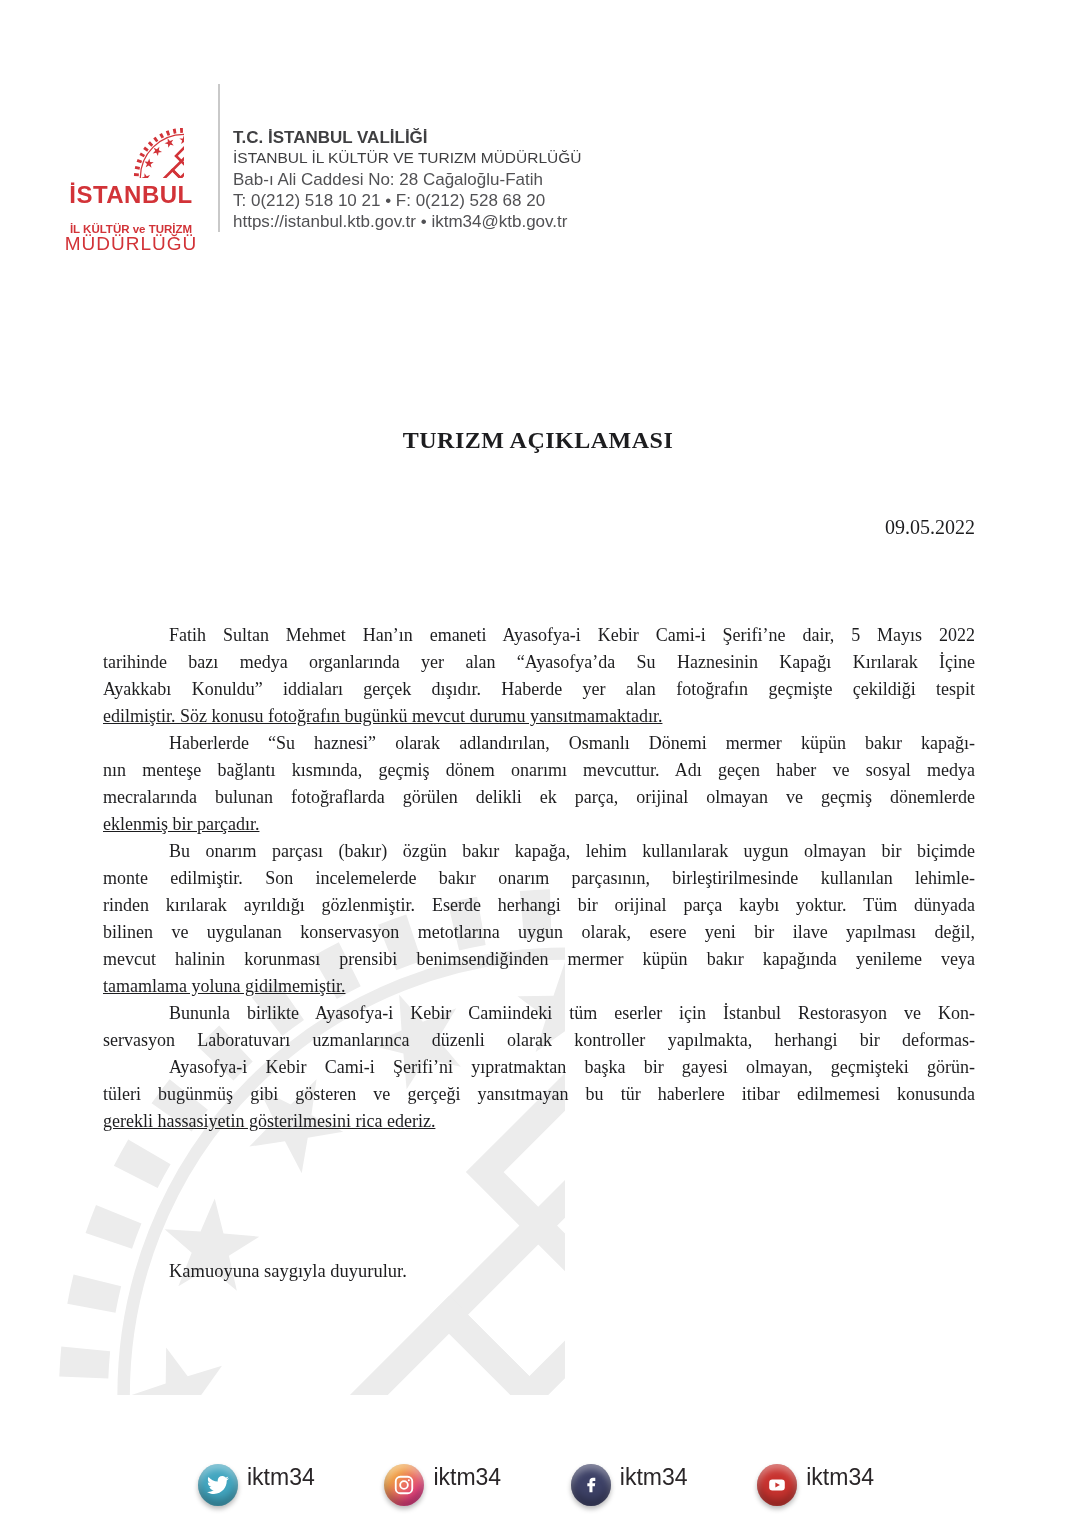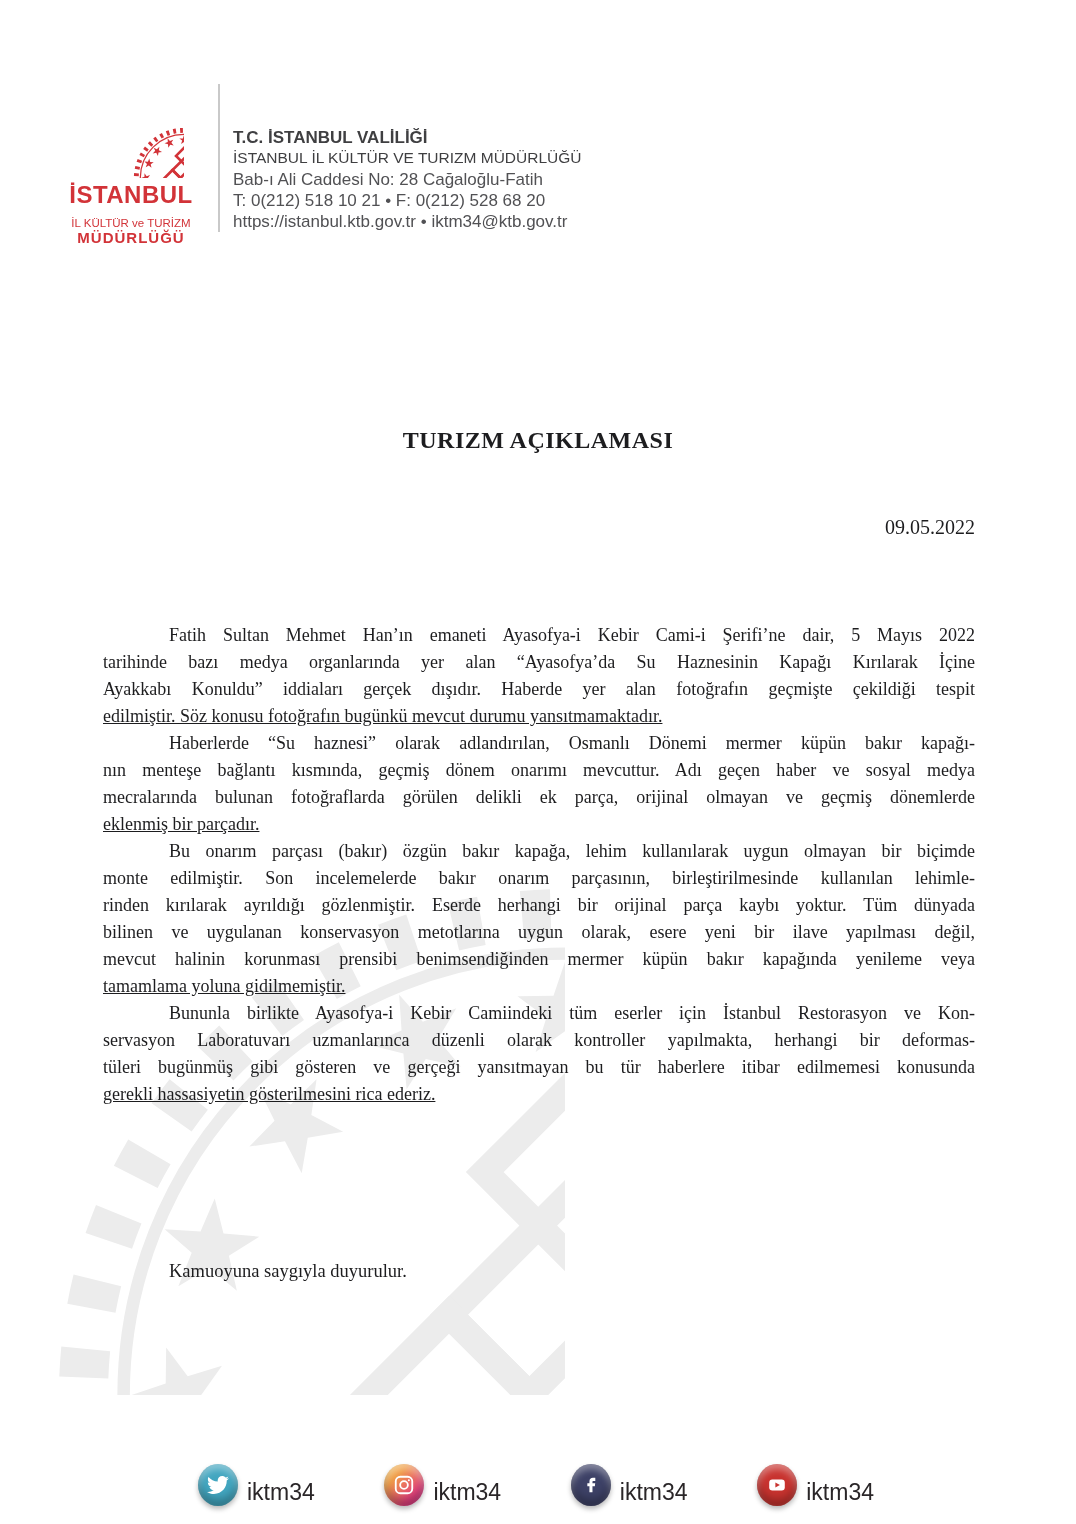--- a/index.html
+++ b/index.html
@@ -12,42 +12,42 @@
   .watermark {
     position:absolute; left:-505px; top:325px; width:1070px; height:1070px;
     color:#ececec; z-index:0; pointer-events:none;
   }
   
   .header { position:absolute; left:0; top:0; width:100%; height:260px; z-index:2; }
   .logo { position:absolute; left:51px; top:72px; width:160px; text-align:center;
           font-family:"Liberation Sans", sans-serif; color:#d23338; }
   .logo .emblem { width:106px; height:106px; color:#d23338; display:inline-block; }
   .logo-l1 { font-size:24px; font-weight:bold; letter-spacing:0.5px; line-height:24px; margin-top:1px; }
-  .logo-l2 { font-size:11.5px; font-weight:normal; line-height:14px; margin-top:9px; }
-  .logo-l3 { font-size:15px; font-weight:bold; letter-spacing:1px; line-height:16px; }
+  .logo-l2 { font-size:11.5px; font-weight:bold; line-height:14px; margin-top:15px; }
+  .logo-l3 { font-size:19px; font-weight:normal; letter-spacing:1px; line-height:16px; }
   .header-divider { position:absolute; left:218px; top:84px; width:2px; height:148px; background:#c9c9c9; }
   .org-info { position:absolute; left:233px; top:127px; font-family:"Liberation Sans", sans-serif; }
   .org-line1 { font-size:17px; font-weight:bold; color:#3f3f41; line-height:21px; }
   .org-line2 { font-size:15.5px; font-weight:normal; color:#3f3f41; line-height:20px; }
   .org-sub   { font-size:17px; color:#515154; line-height:21px; }
   .org-sub.first-sub { margin-top:1px; }
   
   .doc-title { position:absolute; left:0; top:427px; width:100%; text-align:center;
                font-size:24px; font-weight:bold; letter-spacing:0.5px; z-index:2; }
   .doc-date  { position:absolute; right:101px; top:516px; font-size:20px; z-index:2; }
   .letter-body { position:absolute; left:103px; top:622px; width:872px; z-index:1;
                  font-size:18px; line-height:27px; }
   .line { text-align:justify; text-align-last:justify; white-space:normal; }
   .line.first { text-indent:66px; }
   .line.last  { text-align:center; text-align-last:left;text-decoration:underline; }
   .closing { position:absolute; left:169px; top:1261px; font-size:18.5px; z-index:1; }
   
   .footer { position:absolute; left:198px; top:1464px; width:676px; display:flex;
             justify-content:space-between; align-items:center; z-index:2; }
-  .social { display:flex; align-items:flex-end; }
+  .social { display:flex; align-items:flex-start; }
   .s-icon { width:40px; height:42px; border-radius:50%; position:relative; flex:0 0 auto;
             box-shadow:0 3px 5px rgba(0,0,0,0.28),
                        inset 0 -7px 9px rgba(0,0,0,0.28),
                        inset 0 5px 7px rgba(255,255,255,0.4); }
   .s-icon svg { position:absolute; left:50%; top:50%; transform:translate(-50%,-50%); }
   .s-icon.ig-bg { background:linear-gradient(135deg,#f7c85c 0%,#ef9a45 30%,#e4447c 72%,#cf2f86 100%); }
   .s-label { font-family:"Liberation Sans", sans-serif; font-size:23px; color:#2a2628; margin-left:9px; }
   .defs-holder { position:absolute; width:0; height:0; overflow:hidden; }
 </style>
 </head>
@@ -138,20 +138,21 @@
         <div class="line">rinden kırılarak ayrıldığı gözlenmiştir. Eserde herhangi bir orijinal parça kaybı yoktur. Tüm dünyada</div>
         <div class="line">bilinen ve uygulanan konservasyon metotlarına uygun olarak, esere yeni bir ilave yapılması değil,</div>
         <div class="line">mevcut halinin korunması prensibi benimsendiğinden mermer küpün bakır kapağında yenileme veya</div>
         <div class="line last">tamamlama yoluna gidilmemiştir.</div>
       </div>
       <div class="para">
         <div class="line first">Bununla birlikte Ayasofya-i Kebir Camiindeki tüm eserler için İstanbul Restorasyon ve Kon-</div>
         <div class="line">servasyon Laboratuvarı uzmanlarınca düzenli olarak kontroller yapılmakta, herhangi bir deformas-</div>
       </div>
       <div class="para">
+        <div class="line first">Ayasofya-i Kebir Cami-i Şerifi’ni yıpratmaktan başka bir gayesi olmayan, geçmişteki görün-</div>
         <div class="line">tüleri bugünmüş gibi gösteren ve gerçeği yansıtmayan bu tür haberlere itibar edilmemesi konusunda</div>
         <div class="line last">gerekli hassasiyetin gösterilmesini rica ederiz.</div>
       </div>
     </div>
 
   <div class="closing">Kamuoyuna saygıyla duyurulur.</div>
 
   <div class="footer">
     <div class="social">
       <div class="s-icon" style="background: rgb(66, 166, 192);">

